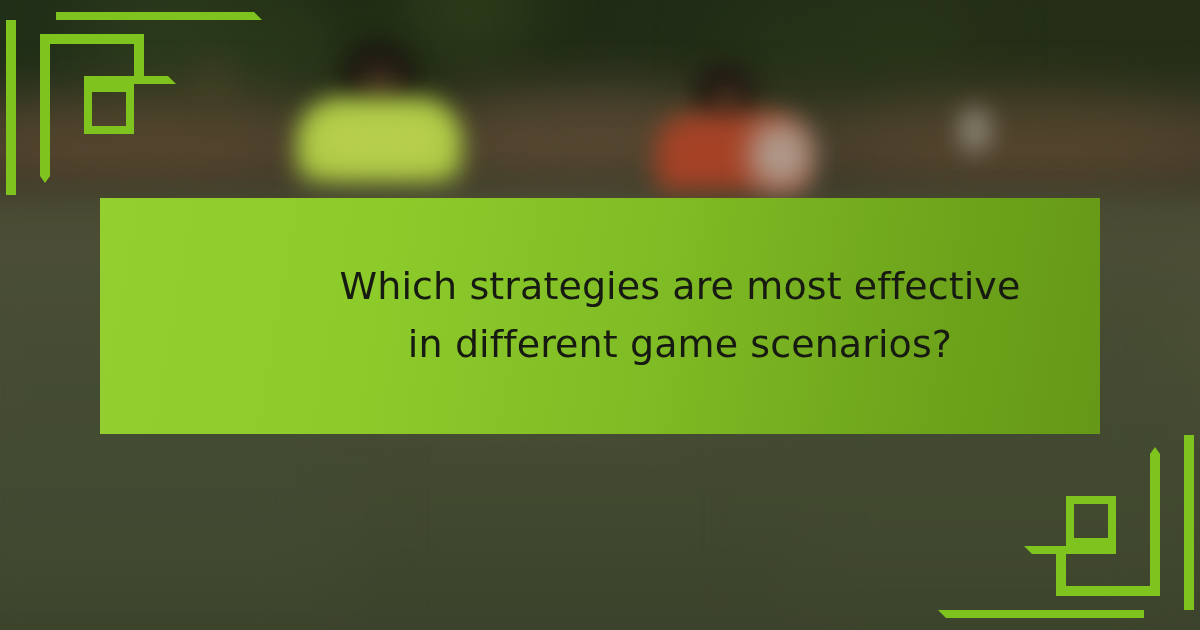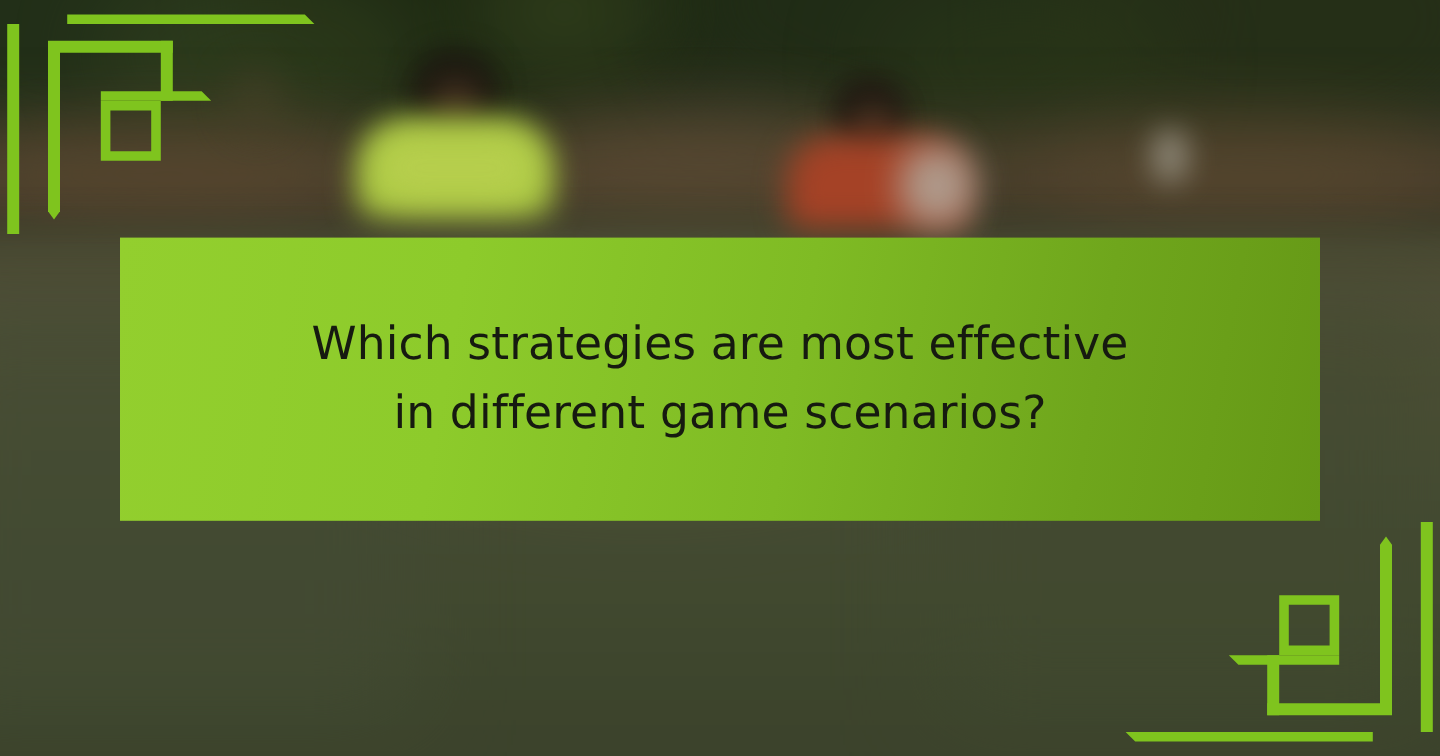--- a/index.html
+++ b/index.html
@@ -97,21 +97,21 @@
   .ornament svg { display:block; }
   .tl { left:0;  top:0; }
   .br { right:0; bottom:0; }
 
   
   .banner {
     position:absolute;
     left:100px; top:198px;
     width:1000px; height:236px;
     background:linear-gradient(100deg, #93cf2e 0%, #8dcb2b 28%, #7fbb24 56%, #6fa61c 80%, #659816 100%);
-    display:flex; align-items:center; justify-content:center;
+    display:flex; align-items:center; justify-content:flex-end;
     padding:0 70px;
   }
   .banner-text {
     font-size:38px;
     line-height:1.52;
     color:#161a10;
     text-align:center;
     font-weight:400;
     letter-spacing:.1px;
     max-width:700px;

